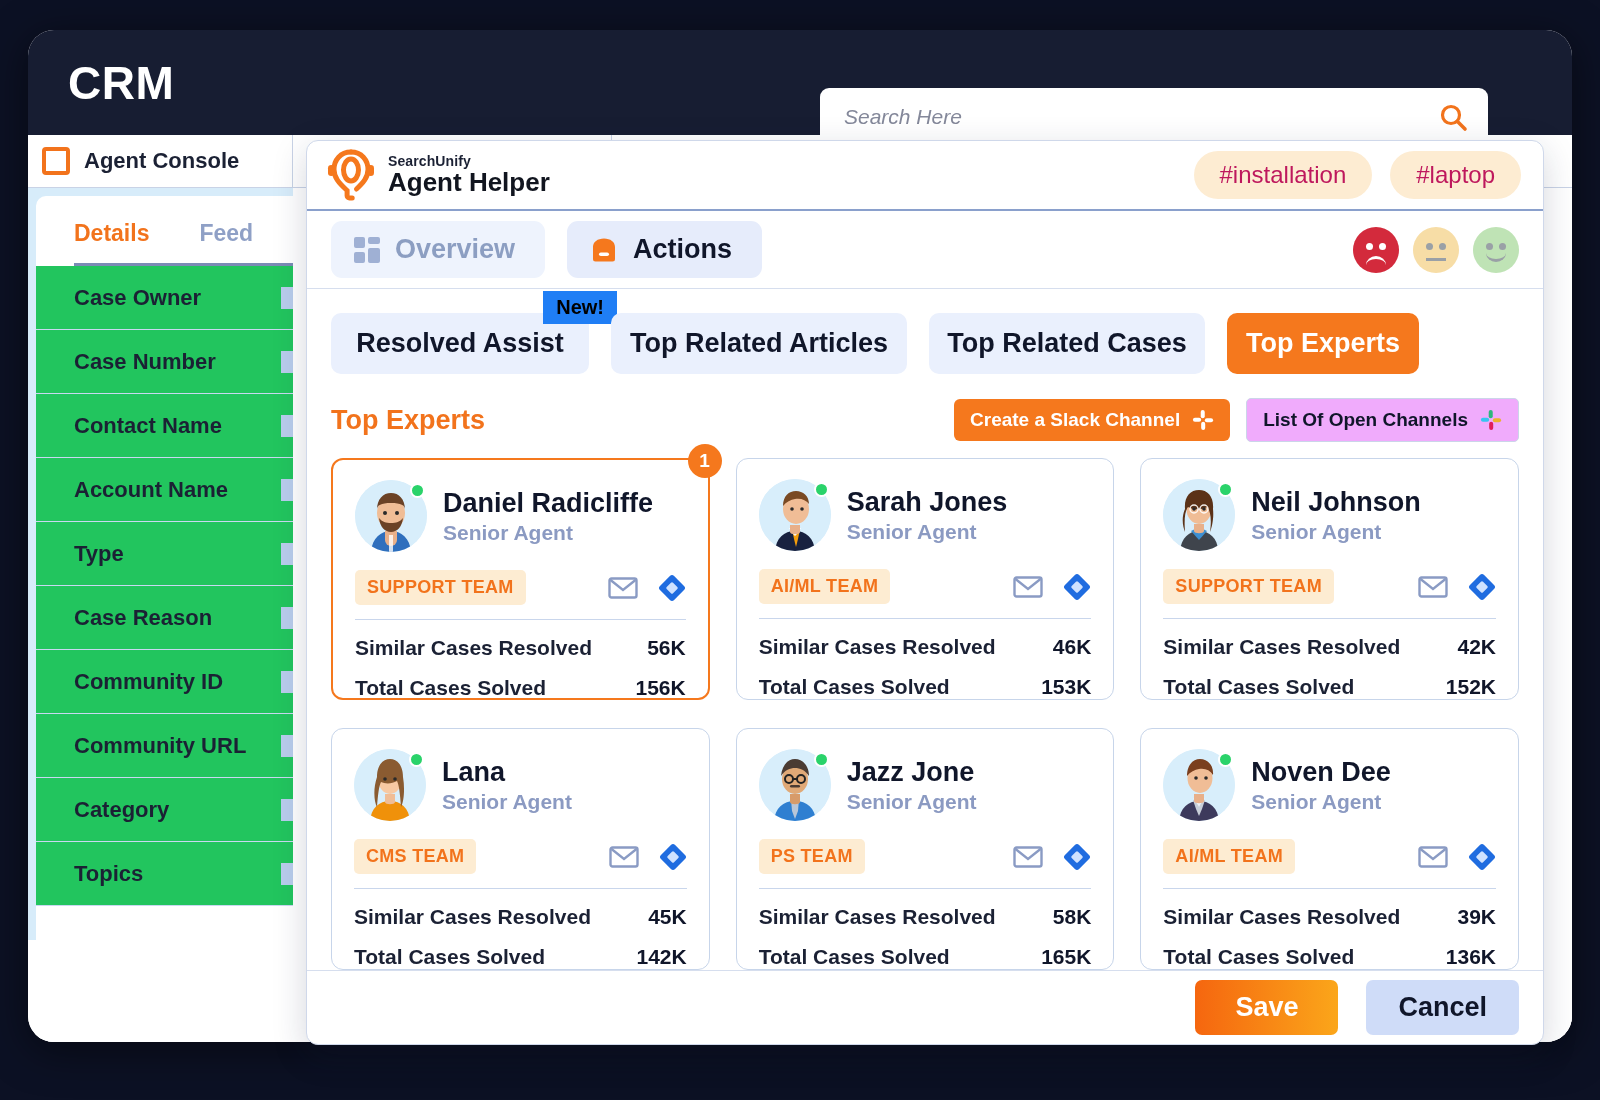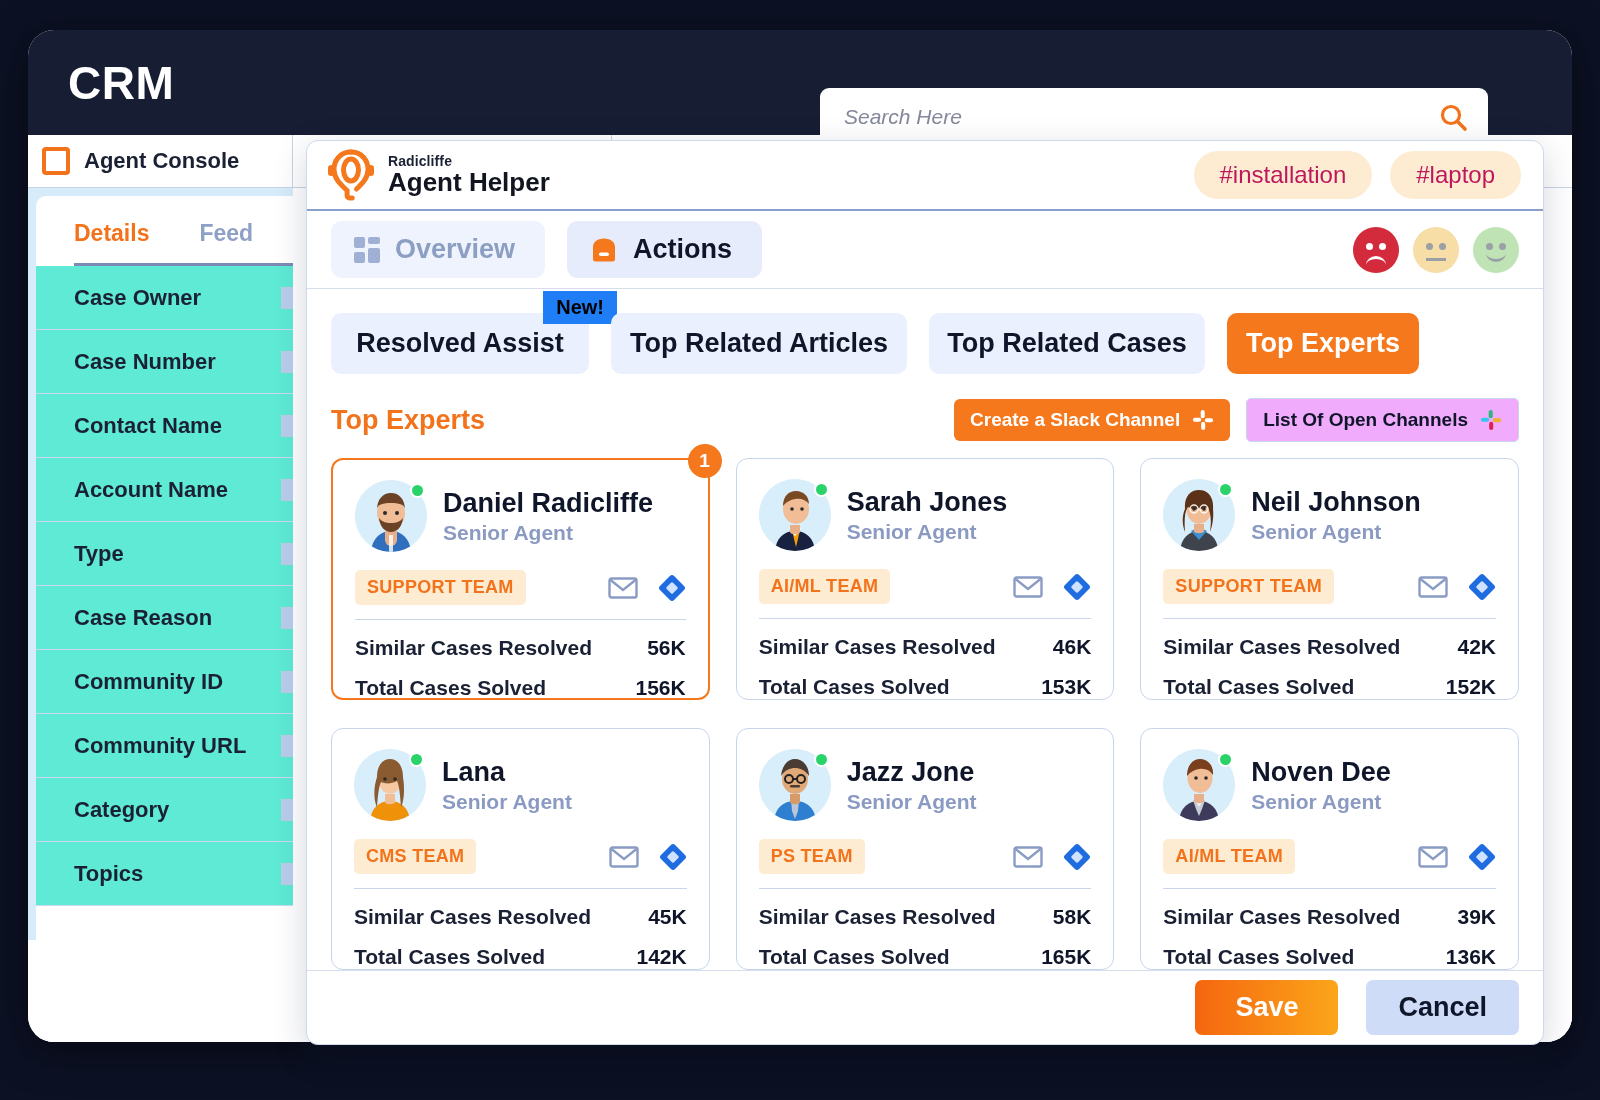--- a/index.html
+++ b/index.html
@@ -118,21 +118,21 @@
     margin: 6px 0 0 38px;
     width: 250px; height: 3px;
     background: #7b8bb5;
   }
   .field-row {
     height: 64px;
     display: flex; align-items: center;
     padding-left: 38px;
     border-bottom: 1px solid #c9d8f0;
     position: relative;
-    background: #5eead4;
+    background: #22c55e;
   }
   .field-row:first-of-type { border-top: none; }
   .field-label { font-size: 22px; font-weight: 700; color: #1b2134; }
   .field-chip {
     position: absolute; right: 0; top: 50%;
     transform: translateY(-50%);
     width: 12px; height: 22px;
     background: #b9cdec;
   }
   .field-spacer { height: 120px; background: #fff; }
@@ -437,21 +437,21 @@
     <div class="helper-top">
       <div class="brand">
         <svg width="48" height="52" viewBox="0 0 48 52">
           <path d="M24 3C13.5 3 7 11 7 20.5c0 8.2 5.3 13.8 11.5 19.5l1.6 1.5v5.2c0 1.3 1 2.3 2.3 2.3h2.8" fill="none" stroke="#f5781d" stroke-width="5" stroke-linecap="round"></path>
           <path d="M24 3c10.5 0 17 8 17 17.5 0 8.2-5.3 13.8-11.5 19.5" fill="none" stroke="#f5781d" stroke-width="5" stroke-linecap="round"></path>
           <ellipse cx="24" cy="21" rx="7.5" ry="11" fill="none" stroke="#f5781d" stroke-width="5"></ellipse>
           <rect x="1" y="16" width="6.5" height="11" rx="3.2" fill="#f5781d"></rect>
           <rect x="40.5" y="16" width="6.5" height="11" rx="3.2" fill="#f5781d"></rect>
         </svg>
         <div class="brand-text">
-          <div class="su">Radicliffe</div>
+          <div class="su">SearchUnify</div>
           <div class="ah">Agent Helper</div>
         </div>
       </div>
       <div class="tags">
         <span class="tag">#installation</span>
         <span class="tag">#laptop</span>
       </div>
     </div>
 
     <div class="helper-modes">

